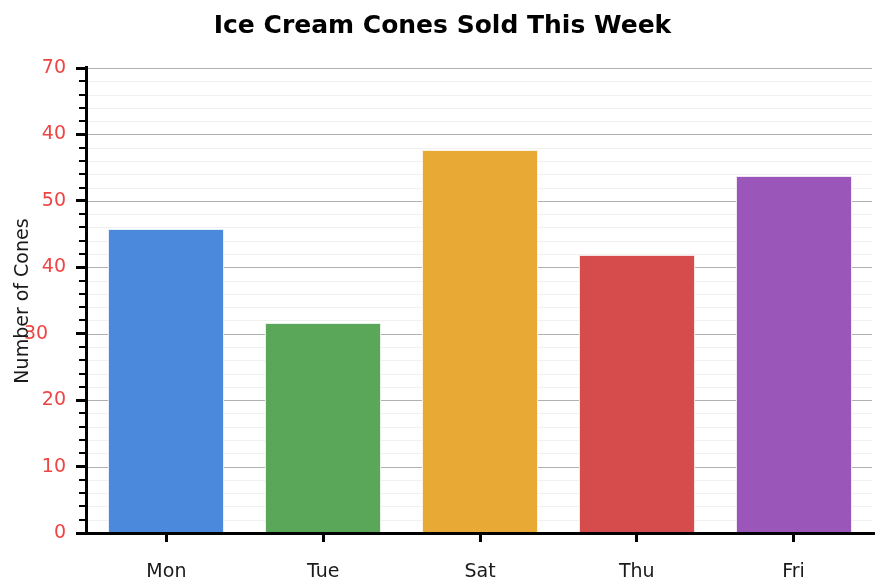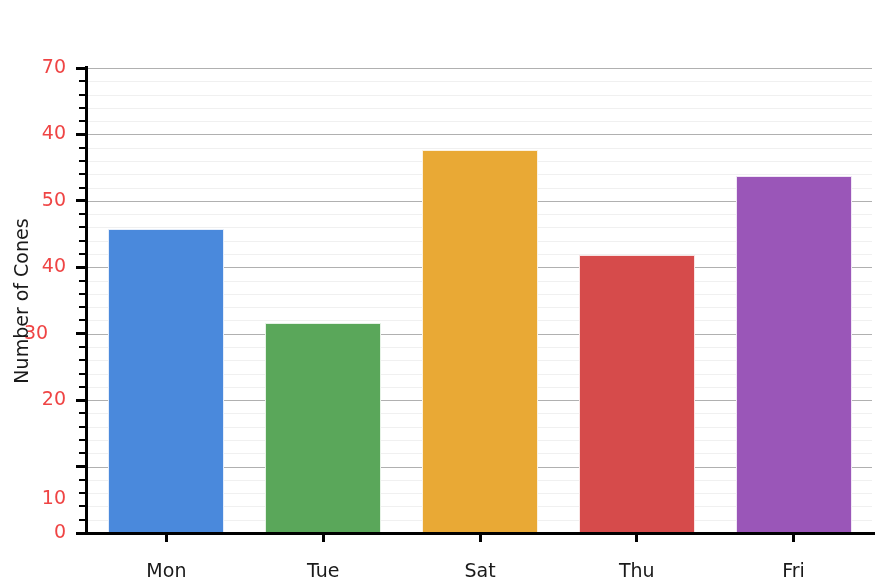--- a/index.html
+++ b/index.html
@@ -133,20 +133,21 @@
     bottom: 0;
     border: 1px solid rgba(255,255,255,0.85);
     box-sizing: border-box;
   }
 </style>
 </head>
 <body>
 
 <div id="figure">
 
+  <div id="chart-title">Ice Cream Cones Sold This Week</div>
 
   <div id="ylabel">Number of Cones</div>
 
   <div id="plot-area">
     <div id="gridlines">
         <div class="gridline major" style="top: 465px;"></div>
         <div class="gridline minor" style="top: 451.7px;"></div>
         <div class="gridline minor" style="top: 438.4px;"></div>
         <div class="gridline minor" style="top: 425.1px;"></div>
         <div class="gridline minor" style="top: 411.9px;"></div>
@@ -225,21 +226,21 @@
       <div class="ytick-minor" style="top: 173.3px;"></div>
       <div class="ytick-minor" style="top: 160px;"></div>
       <div class="ytick-minor" style="top: 146.7px;"></div>
       <div class="ytick-major" style="top: 132.9px;"></div>
       <div class="ytick-minor" style="top: 120.1px;"></div>
       <div class="ytick-minor" style="top: 106.9px;"></div>
       <div class="ytick-minor" style="top: 93.6px;"></div>
       <div class="ytick-minor" style="top: 80.3px;"></div>
       <div class="ytick-major" style="top: 66.5px;"></div>
       <div class="ytick-label" style="top: 520px;">0</div>
-      <div class="ytick-label" style="top: 453.6px; margin-top: 32px;">10</div>
+      <div class="ytick-label" style="top: 453.6px;">10</div>
       <div class="ytick-label" style="top: 387.1px;">20</div>
       <div class="ytick-label" style="top: 320.7px; text-align: center;">30</div>
       <div class="ytick-label" style="top: 254.3px;">40</div>
       <div class="ytick-label" style="top: 187.9px;">50</div>
       <div class="ytick-label" style="top: 121.4px;">40</div>
       <div class="ytick-label" style="top: 55px;">70</div>
     </div>
   <div id="xticks">
       <div class="xtick" style="left: 164.9px;"></div>
       <div class="xtick-label" style="left: 106.4px;">Mon</div>

